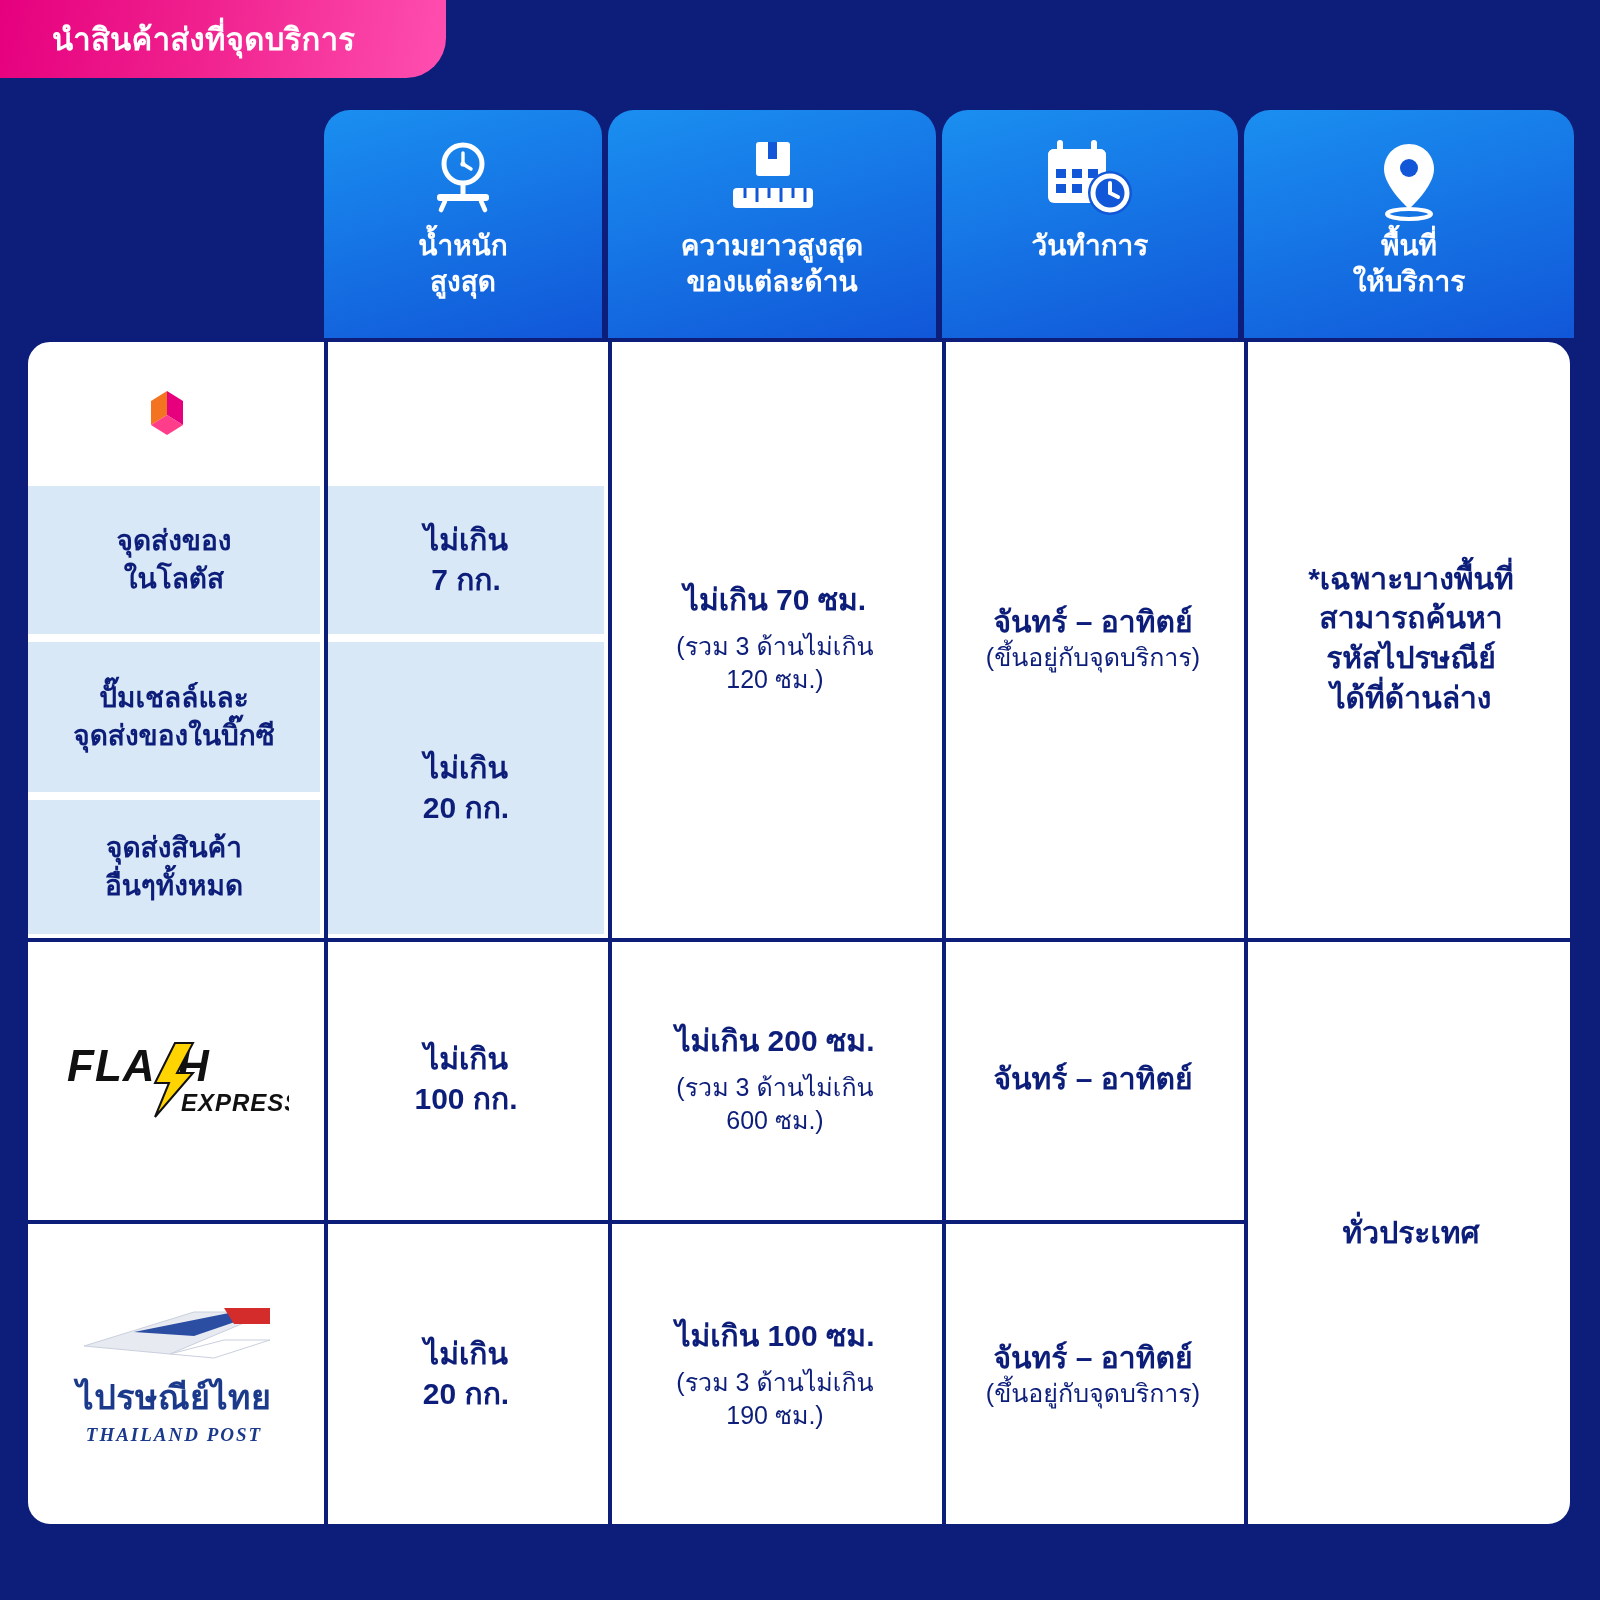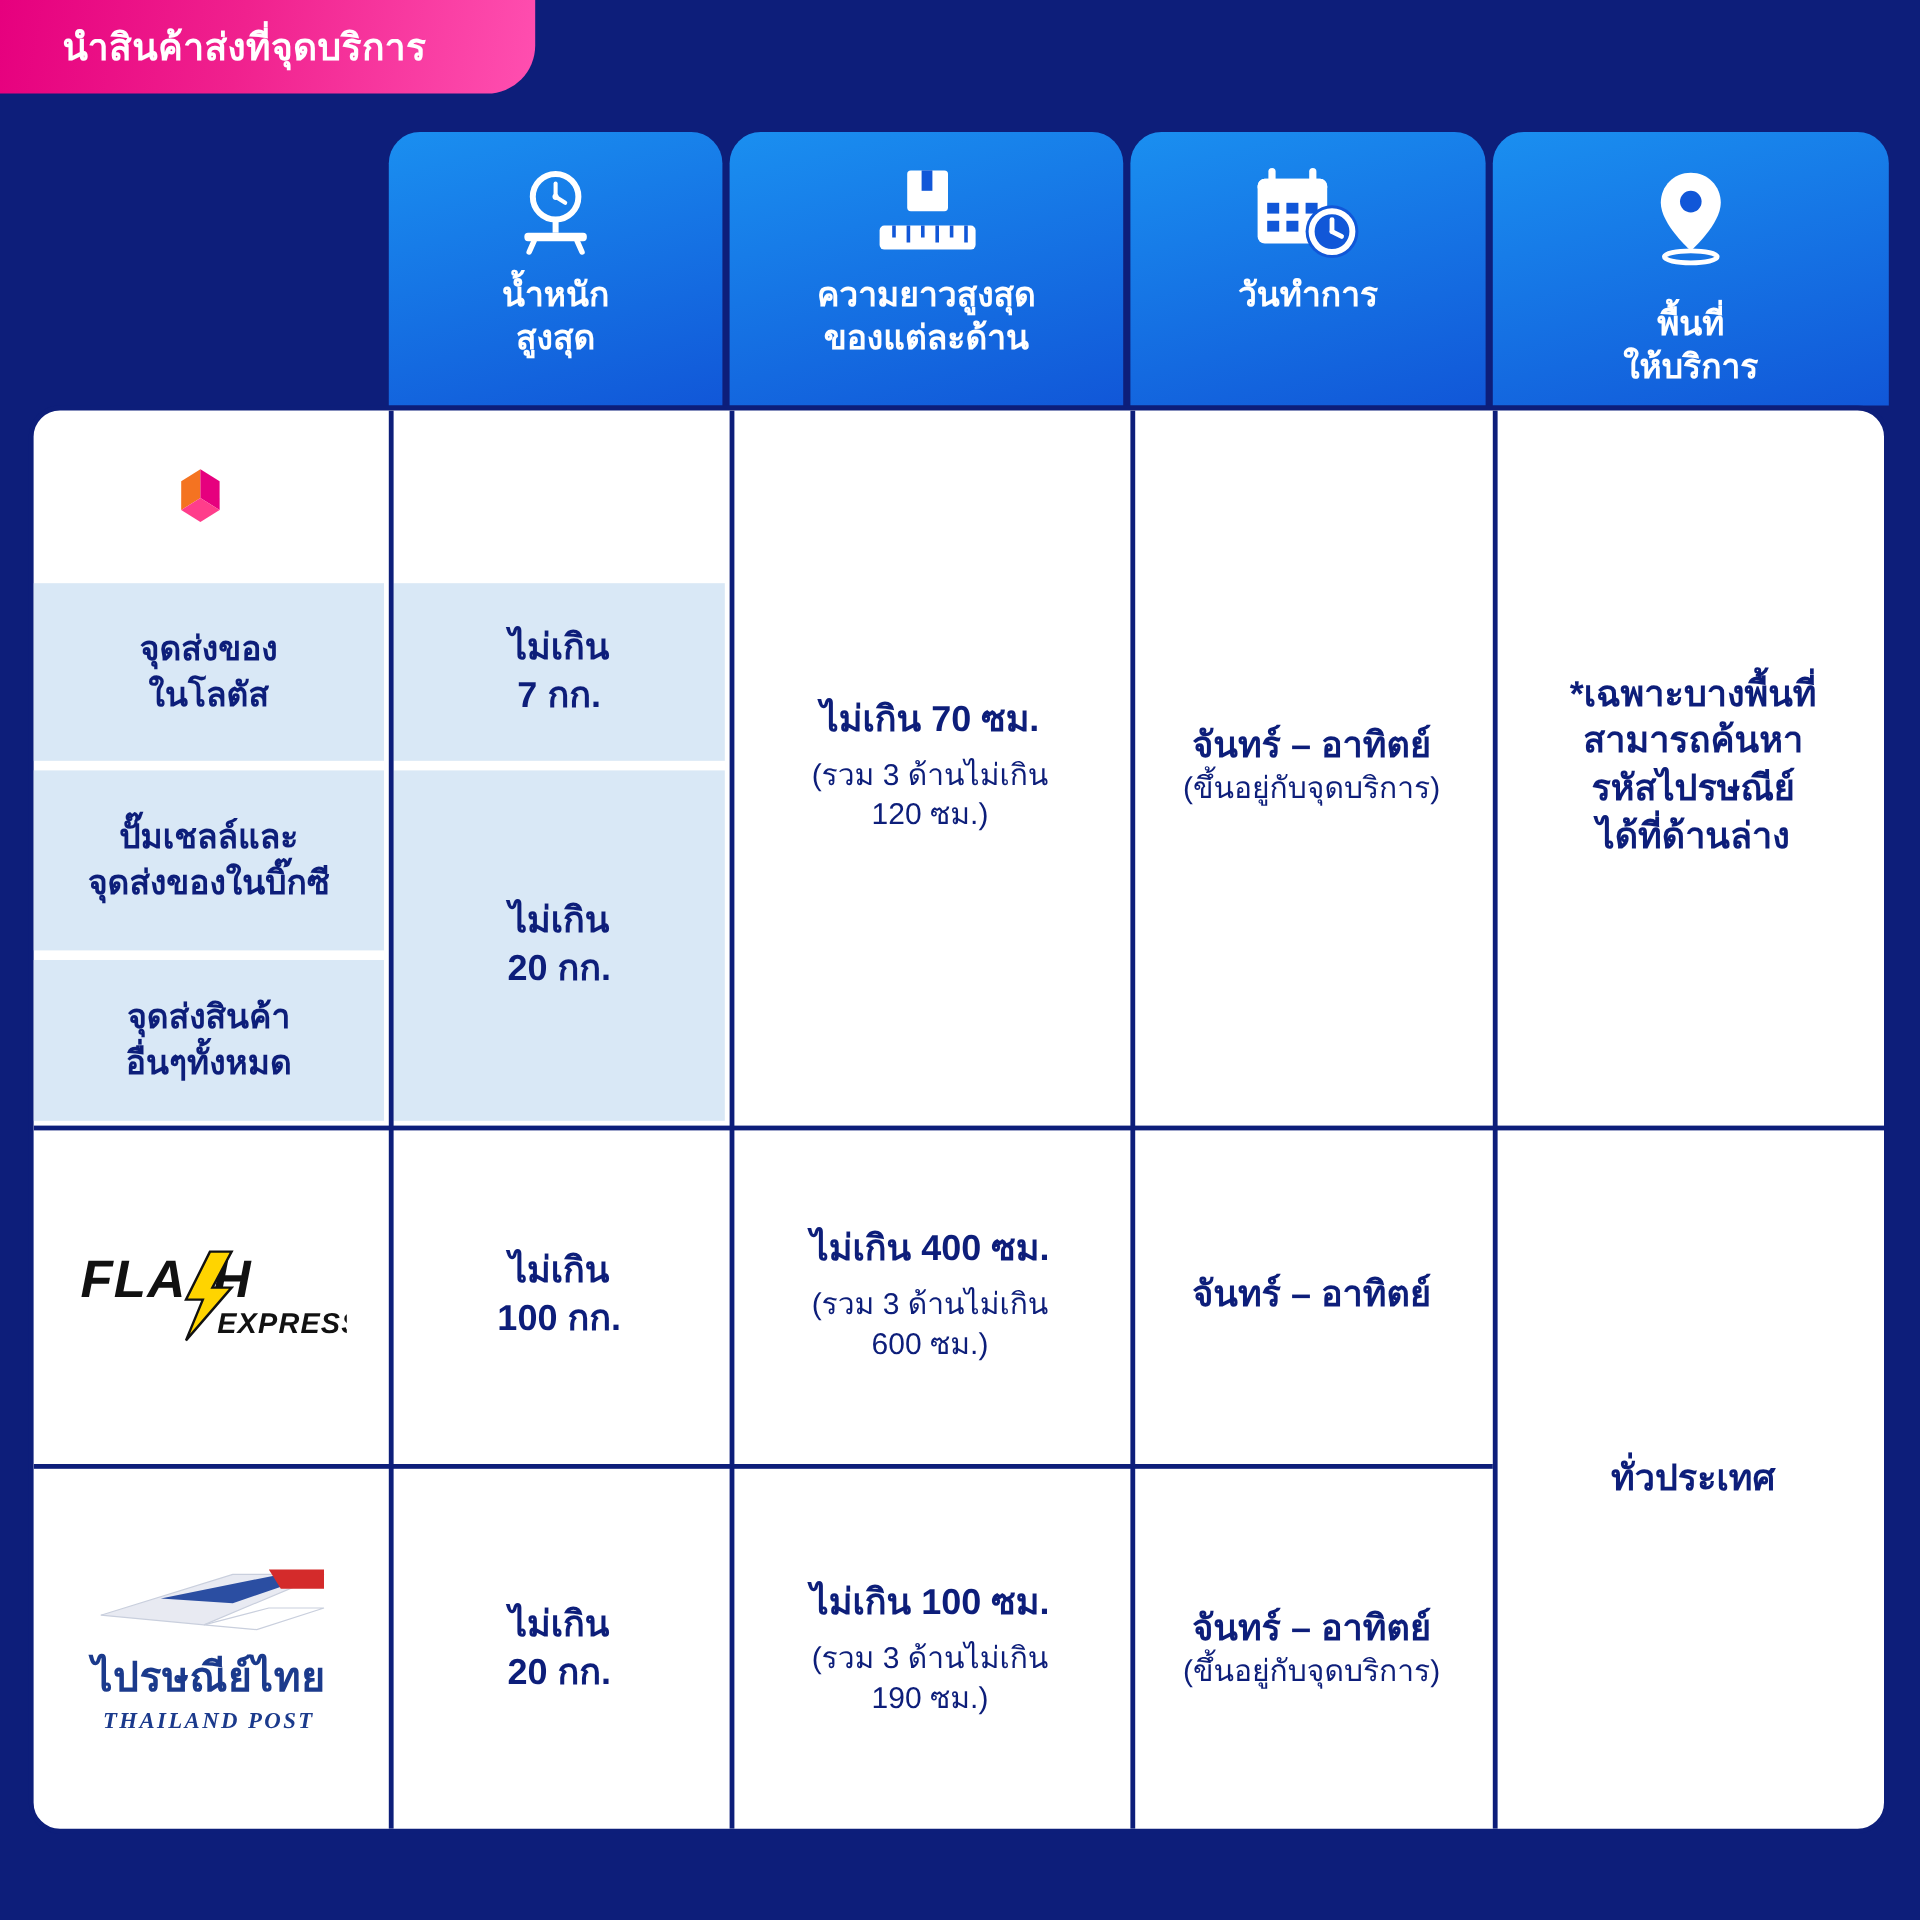--- a/index.html
+++ b/index.html
@@ -58,21 +58,21 @@
   }
   .col-head .label {
     font-size: 28px;
     font-weight: bold;
     line-height: 1.28;
     text-align: center;
   }
   #head-weight   { left: 324px;  width: 278px; background: linear-gradient(165deg, #1a8ff0 0%, #1157d8 100%); }
   #head-length   { left: 608px;  width: 328px; background: linear-gradient(165deg, #1a8ff0 0%, #1157d8 100%); }
   #head-days     { left: 942px;  width: 296px; background: linear-gradient(165deg, #1a8ff0 0%, #1157d8 100%); }
-  #head-area     { left: 1244px; width: 330px; background: linear-gradient(165deg, #1a8ff0 0%, #1157d8 100%); gap: 24px; }
+  #head-area     { left: 1244px; width: 330px; background: linear-gradient(165deg, #1a8ff0 0%, #1157d8 100%); }
 
   
   #table {
     position: absolute;
     left: 24px;
     top: 338px;
     width: 1550px;
     height: 1190px;
     background: #ffffff;
     border-radius: 26px;
@@ -379,21 +379,21 @@
         </svg>
       </div>
     </div>
     <div class="cell" id="cell-flash-weight">
       <div class="big">
         <span>ไม่เกิน</span><br>
         <span>100 กก.</span>
       </div>
     </div>
     <div class="cell" id="cell-flash-length">
-      <div class="big">ไม่เกิน 400 ซม.</div>
+      <div class="big">ไม่เกิน 200 ซม.</div>
       <div class="small" style="margin-top:10px">
         <span>(รวม 3 ด้านไม่เกิน</span><br>
         <span>600 ซม.)</span>
       </div>
     </div>
     <div class="cell" id="cell-flash-days">
       <div class="big">จันทร์ – อาทิตย์</div>
     </div>
 
     <div class="cell" id="cell-post-logo">

